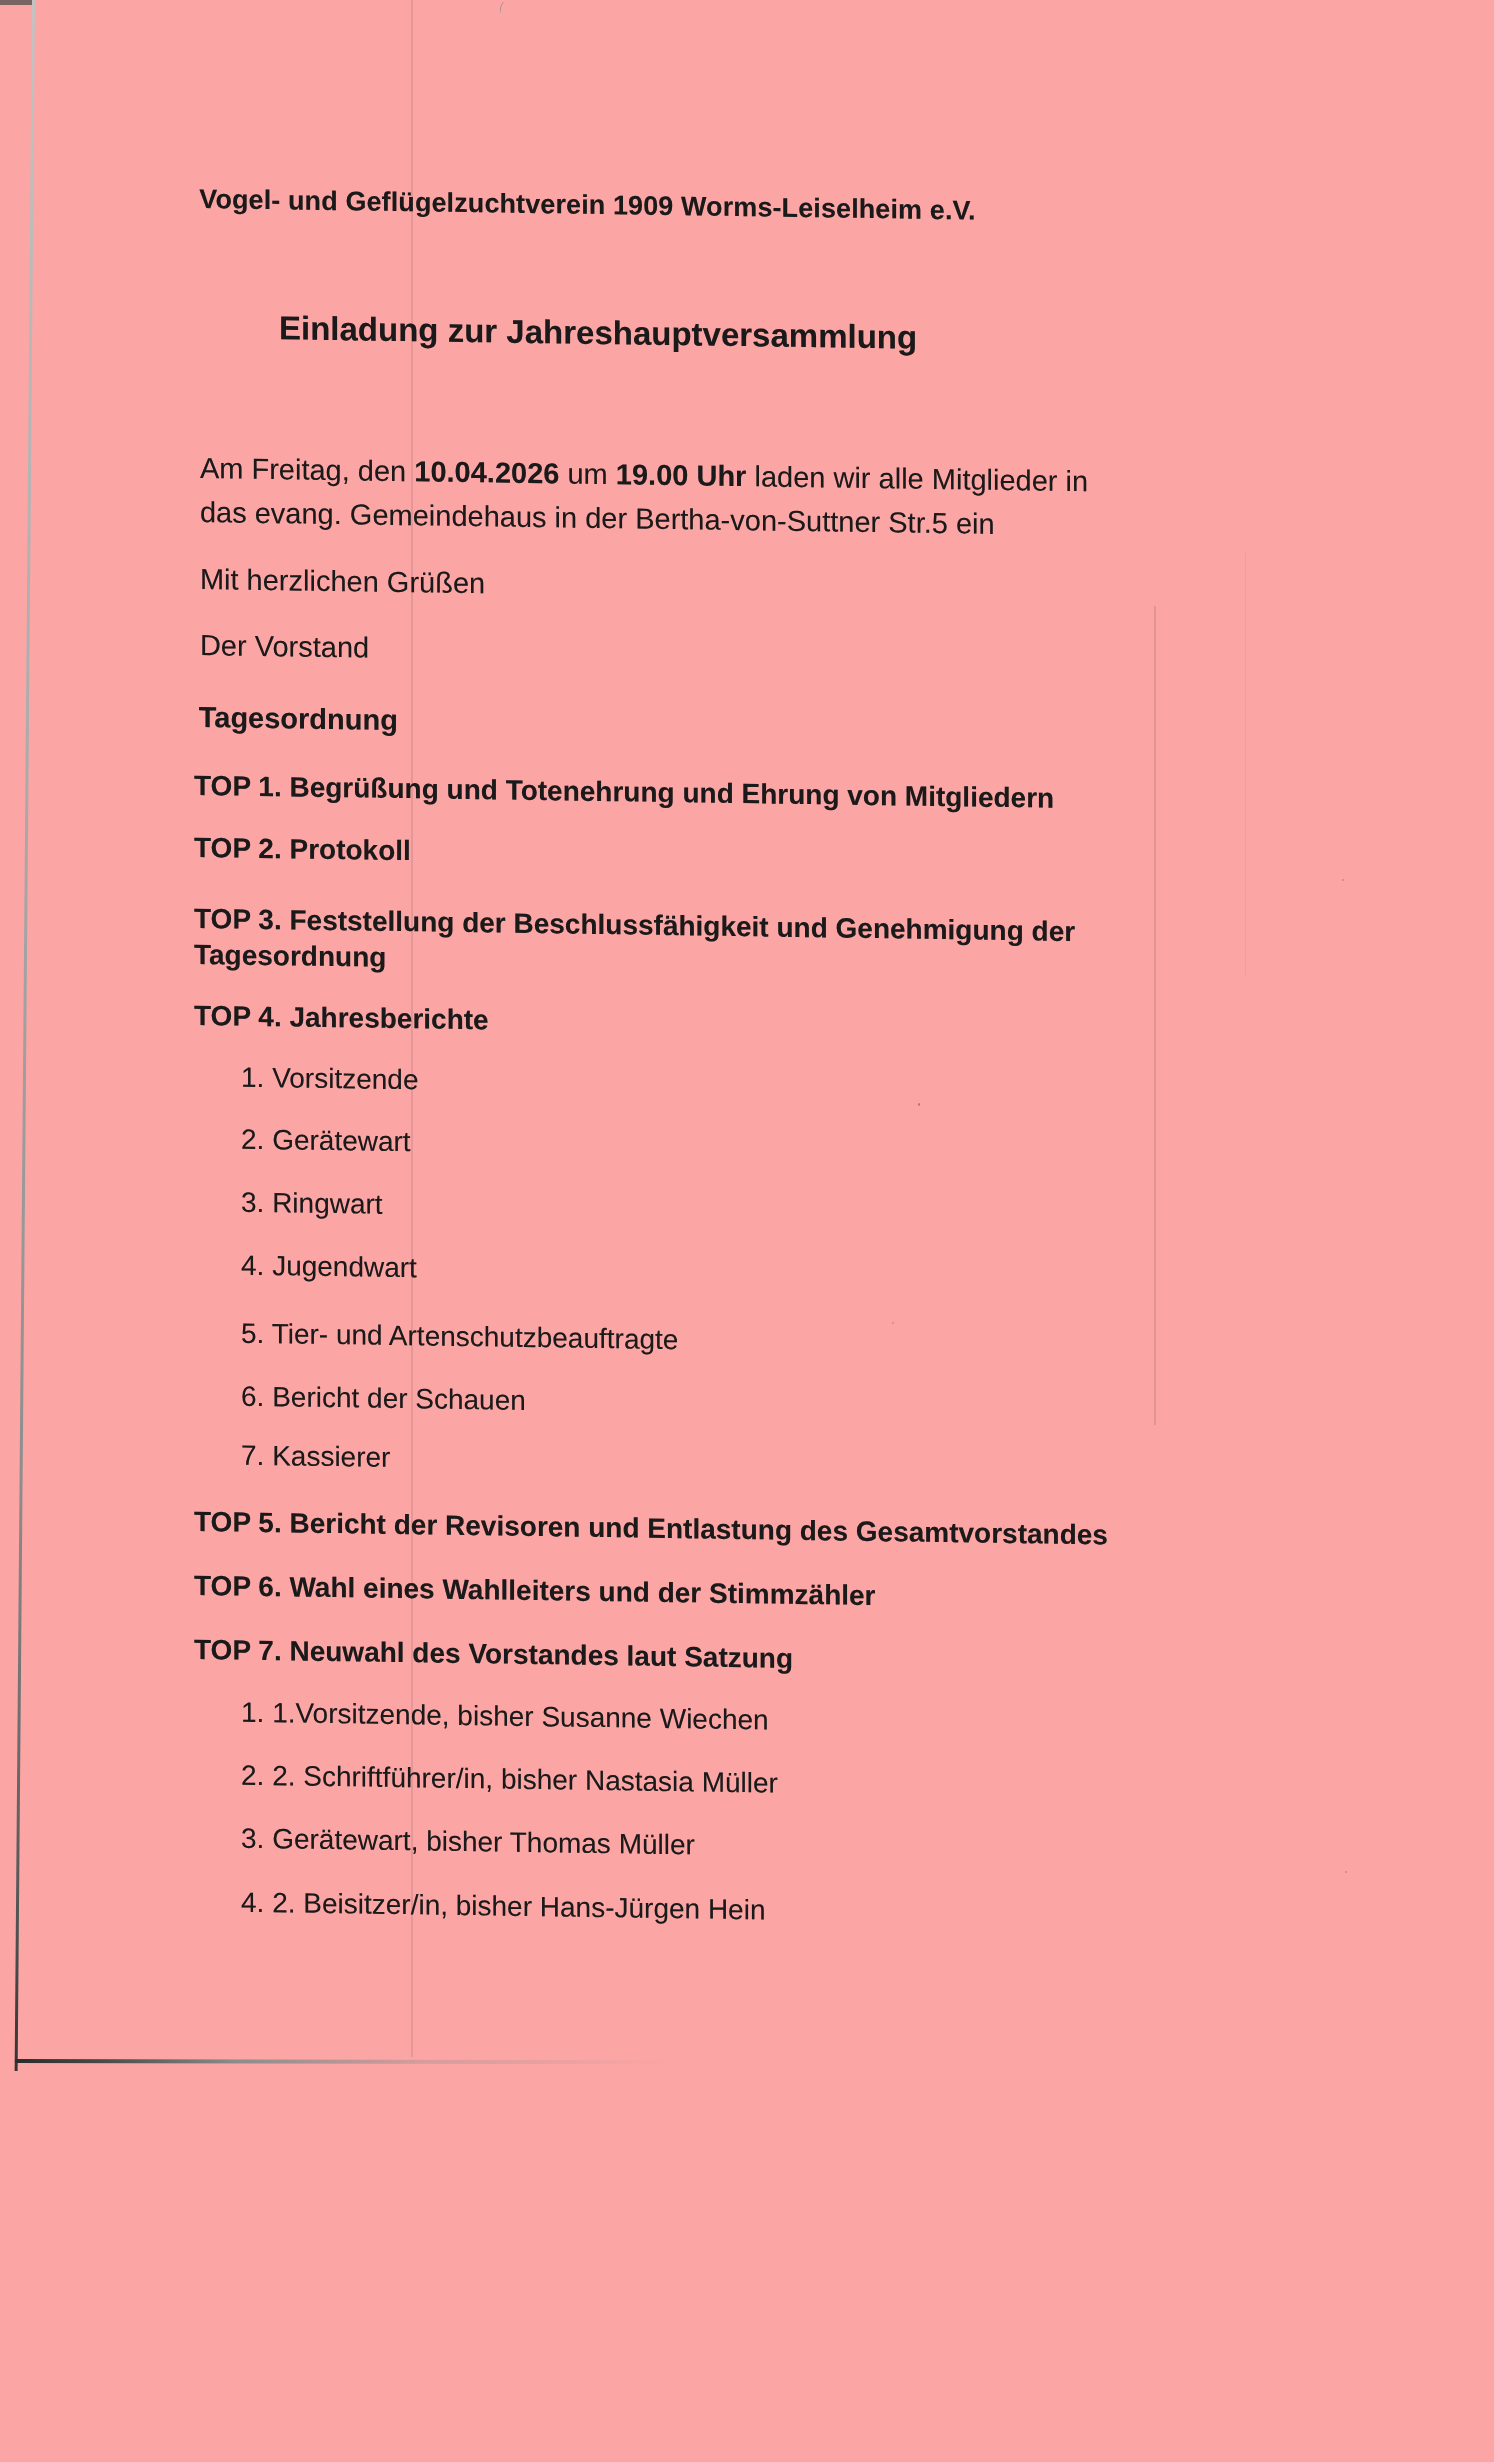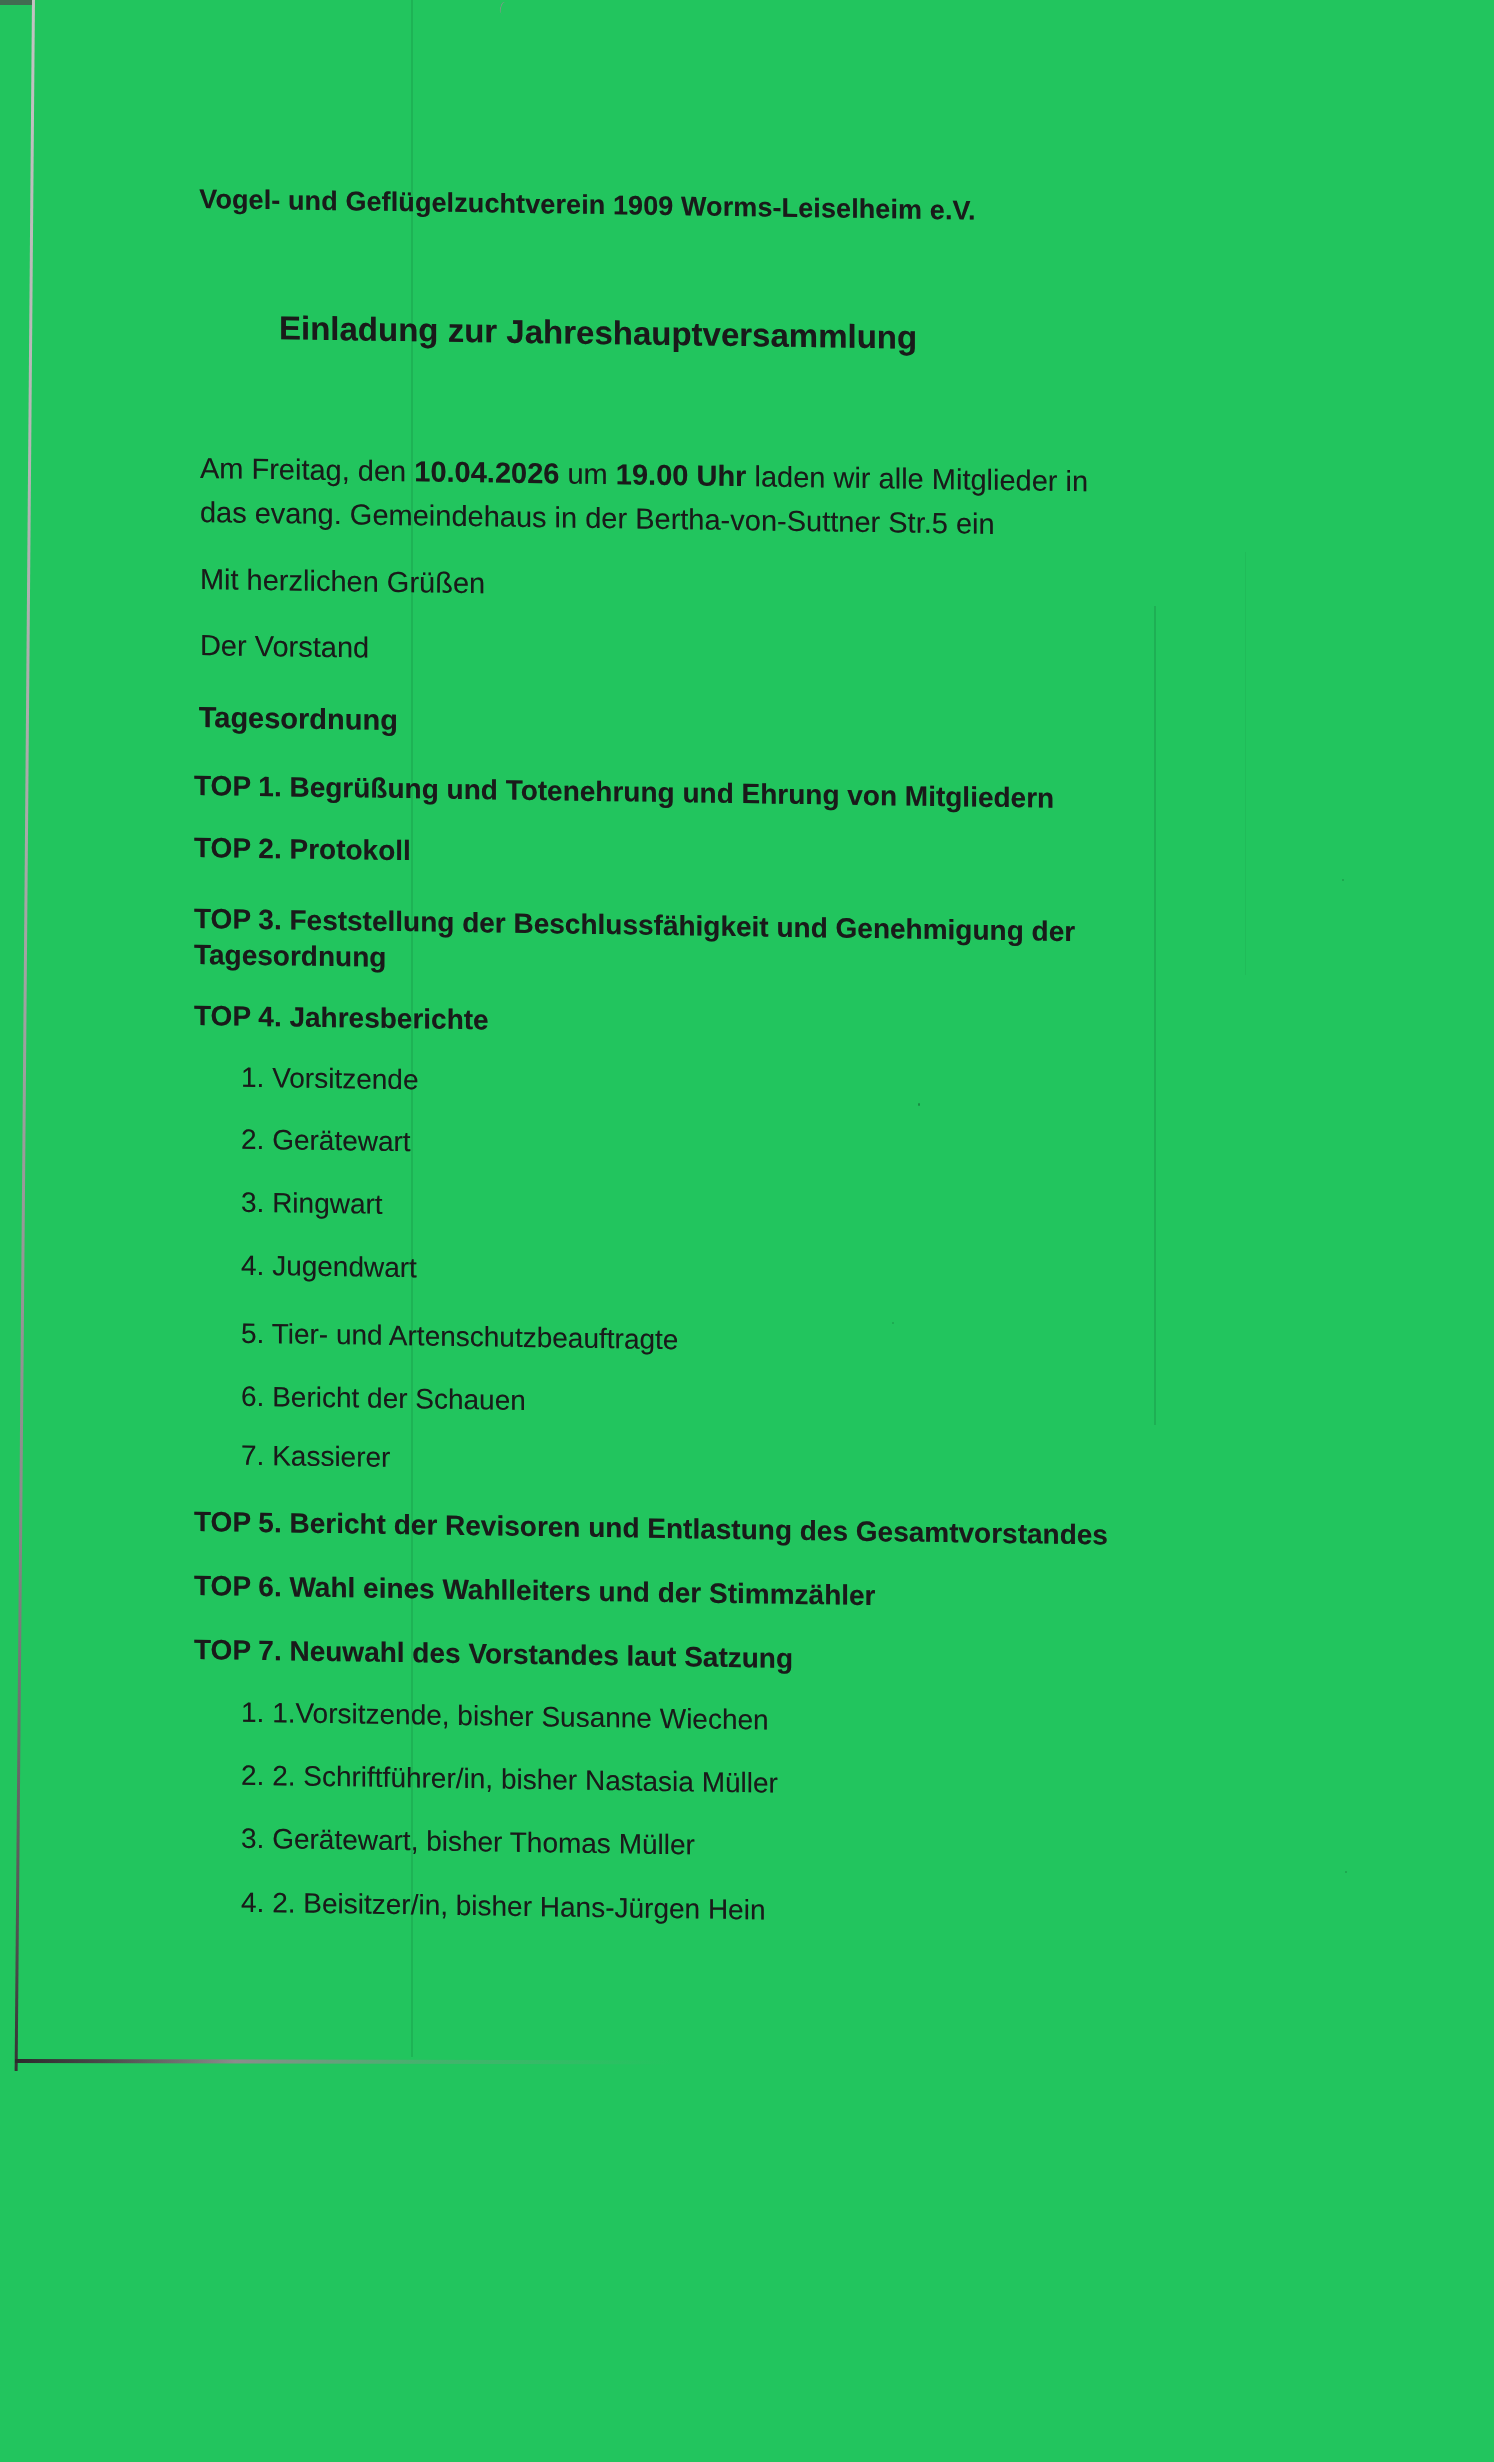--- a/index.html
+++ b/index.html
@@ -1,19 +1,19 @@
 <!DOCTYPE html>
 <html style="font-size:9.4px"><head>
 <meta charset="utf-8">
 <style>
   html,body{margin:0;padding:0;background:#ffffff;}
   .scan{
     position:relative;
     width:1494px;height:2462px;
-    background:#22c55e;
+    background:#fca5a5;
     overflow:hidden;
     font-family:"Liberation Sans","DejaVu Sans",sans-serif;
     color:#1a1a1a;
   }
   
   .paper-left-edge{
     position:absolute;left:32px;top:-3.5px;width:2.9px;height:2074px;
     background:linear-gradient(180deg,#c3c3c3 0%,#a9a9a9 40%,#8d8d8d 72%,#565656 92%,#343434 100%);
     transform:rotate(0.48deg);transform-origin:top center;
   }

